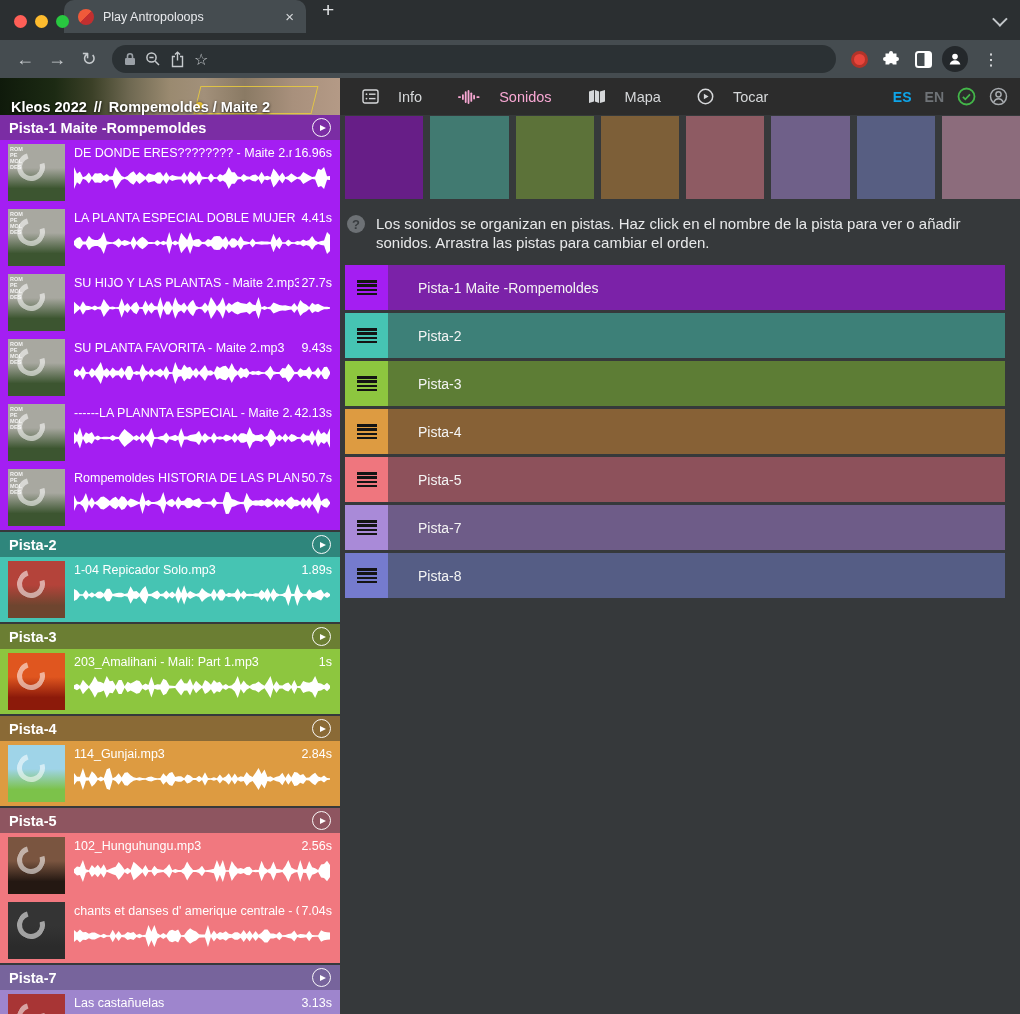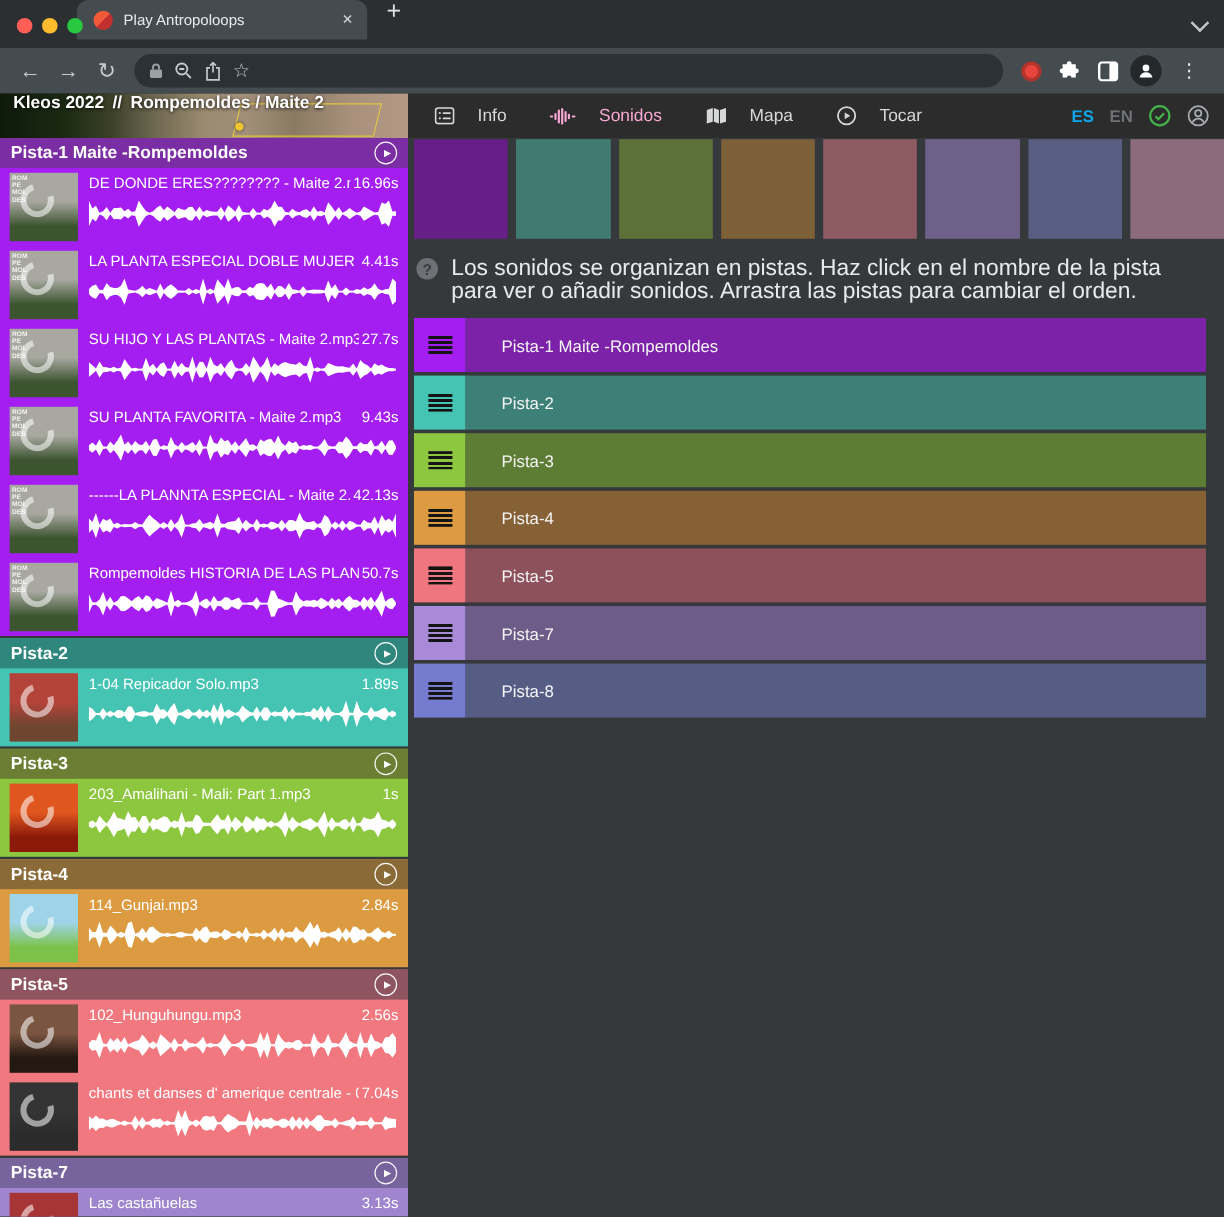--- a/index.html
+++ b/index.html
@@ -26,21 +26,21 @@
           padding:0 12px;gap:9px;margin:0 6px;min-width:0}
   .url-text{flex:1;font-size:13px;white-space:nowrap;overflow:hidden;min-width:0}
   .url-host{color:#eceeef;font-weight:600}
   .url-path{color:#9aa0a6}
   .record{width:11px;height:11px;border-radius:50%;background:#e8453c;border:3px solid #b23329;flex:none}
   .avatar{width:26px;height:26px;border-radius:50%;background:#24282b;display:flex;align-items:center;
           justify-content:center;flex:none}
   .kebab{color:#e8eaed;font-size:16px;letter-spacing:0;padding:0 4px}
   
   .app-header{height:37px;background:#2c2c2c;display:flex;align-items:center}
-  .breadcrumb{width:340px;height:100%;flex:none;position:relative;display:flex;align-items:flex-start;
+  .breadcrumb{width:340px;height:100%;flex:none;position:relative;display:flex;align-items:flex-end;
      padding:0 11px;box-sizing:border-box;overflow:hidden;
      background:linear-gradient(90deg,#0f1a0b 0%,#1c2a13 16%,#3b4027 27%,#6e6851 38%,#9a8a70 50%,#a2907a 60%,#8a7a64 72%,#a8907c 86%,#b49a86 100%)}
   .breadcrumb::before{content:"";position:absolute;left:58%;top:22%;width:34%;height:70%;
      border:1.5px solid rgba(235,205,60,.85);transform:skewX(-14deg)}
   .breadcrumb::after{content:"";position:absolute;left:57.5%;top:66%;width:7px;height:7px;border-radius:50%;
      background:#f0c630;box-shadow:0 0 3px rgba(0,0,0,.6)}
   .bc-text{position:relative;z-index:2;color:#fff;font-size:14.5px;font-weight:600;white-space:nowrap;
      text-shadow:0 1px 3px rgba(0,0,0,.85)}
   .bc-sep{margin:0 7px;font-weight:700}
   .nav{display:flex;align-items:center;gap:36px;margin-left:22px}
@@ -69,21 +69,21 @@
   .clip-titlerow{display:flex;justify-content:space-between;gap:2px;color:#fff;font-size:12.5px;line-height:16px}
   .clip-title{white-space:nowrap;overflow:hidden;min-width:0}
   .clip-dur{flex:none}
   .clip-wave{margin-top:5px;height:24px}
   
   .main{flex:1;margin-left:5px;overflow:hidden;display:flex;flex-direction:column}
   .palette{display:grid;grid-template-columns:repeat(8,1fr);gap:7px;height:83px;margin-top:1px;flex:none}
   .help{display:flex;gap:11px;align-items:flex-start;margin:15px 16px 0 2px}
   .help-icon{width:18px;height:18px;border-radius:50%;background:#6d7175;color:#393d40;font-size:13px;
       font-weight:700;display:flex;align-items:center;justify-content:center;flex:none;margin-top:1px}
-  .help-text{color:#e8e9ea;font-size:19px;line-height:19px}
+  .help-text{color:#e8e9ea;font-size:15px;line-height:19px}
   .rows{margin-top:13px;padding-right:15px;display:flex;flex-direction:column;gap:3px}
   .row{height:45px;display:flex}
   .row-handle{width:43px;height:100%;flex:none;display:flex;align-items:center;justify-content:center}
   .handle-lines{width:20px;height:15px;
       background:repeating-linear-gradient(180deg,#141414 0 2.6px,transparent 2.6px 4.3px)}
   .row-bar{flex:1;display:flex;align-items:center;padding-left:30px;color:#f4f4f4;
       font-size:14px;font-weight:500;min-width:0}
   svg{display:block}
 </style>
 </head>

